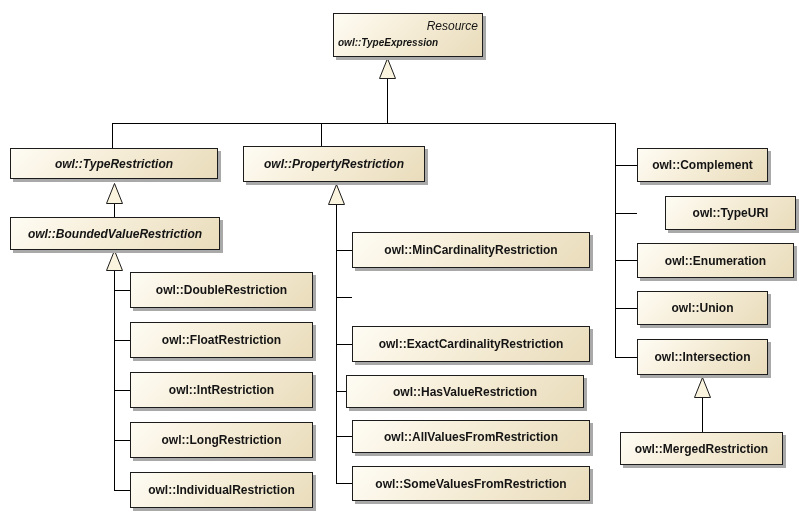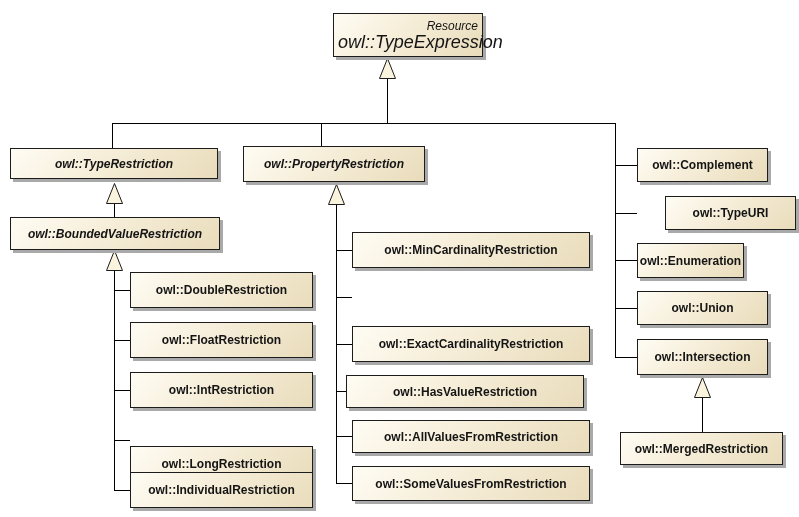--- a/index.html
+++ b/index.html
@@ -18,41 +18,41 @@
     display:flex; align-items:center; justify-content:center;
     font-weight:bold; font-size:12px; color:#141414;
     box-sizing:border-box;
     white-space:nowrap;
   }
   .node.abstract .lbl { font-style:italic; }
   
   #n-typeExpression { left:333px; top:13px; width:150px; height:44px;
     flex-direction:column; align-items:stretch; justify-content:center; padding:7px 4px; }
   #n-typeExpression .stereo { font-style:italic; font-weight:normal; text-align:right; font-size:12px; line-height:15px; }
-  #n-typeExpression .lbl { font-style:italic; font-weight:normal; font-size:18px; line-height:17px; }
+  #n-typeExpression .lbl { font-style:italic; font-weight:bold; font-size:10px; line-height:17px; }
 
   #n-typeRestriction        { left:10px;  top:148px; width:208px; height:31px; }
   #n-boundedValueRestriction{ left:10px;  top:217px; width:210px; height:33px; }
   #n-double     { left:130px; top:272px; width:183px; height:36px; }
   #n-float      { left:130px; top:322px; width:183px; height:36px; }
   #n-int        { left:130px; top:372px; width:183px; height:36px; }
-  #n-long       { left:130px; top:422px; width:183px; height:36px;margin-top:24px; }
+  #n-long       { left:130px; top:422px; width:183px; height:36px; }
   #n-individual { left:130px; top:472px; width:183px; height:36px; }
 
   #n-propertyRestriction { left:243px; top:146px; width:182px; height:36px; }
   #n-min        { left:352px; top:232px; width:238px; height:36px; }
   #n-max        { left:352px; top:279px; width:238px; height:36px; }
   #n-exact      { left:352px; top:326px; width:238px; height:36px; }
   #n-hasValue   { left:346px; top:375px; width:238px; height:33px; }
   #n-allValues  { left:352px; top:420px; width:238px; height:33px; }
   #n-someValues { left:352px; top:466px; width:238px; height:35px; }
 
   #n-complement  { left:637px; top:148px; width:131px; height:34px; }
   #n-typeURI     { left:665px; top:196px; width:131px; height:34px; }
-  #n-enumeration { left:637px; top:243px; width:107px; height:35px; }
+  #n-enumeration { left:637px; top:243px; width:157px; height:35px; }
   #n-union       { left:637px; top:291px; width:131px; height:34px; }
   #n-intersection{ left:637px; top:339px; width:131px; height:36px; }
   #n-merged      { left:620px; top:432px; width:163px; height:33px; }
 
   .line { position:absolute; background:#000000; }
   .h { height:1px; }
   .v { width:1px; }
 
   
   #l-top-v   { left:387px; top:78px;  height:45px; }

